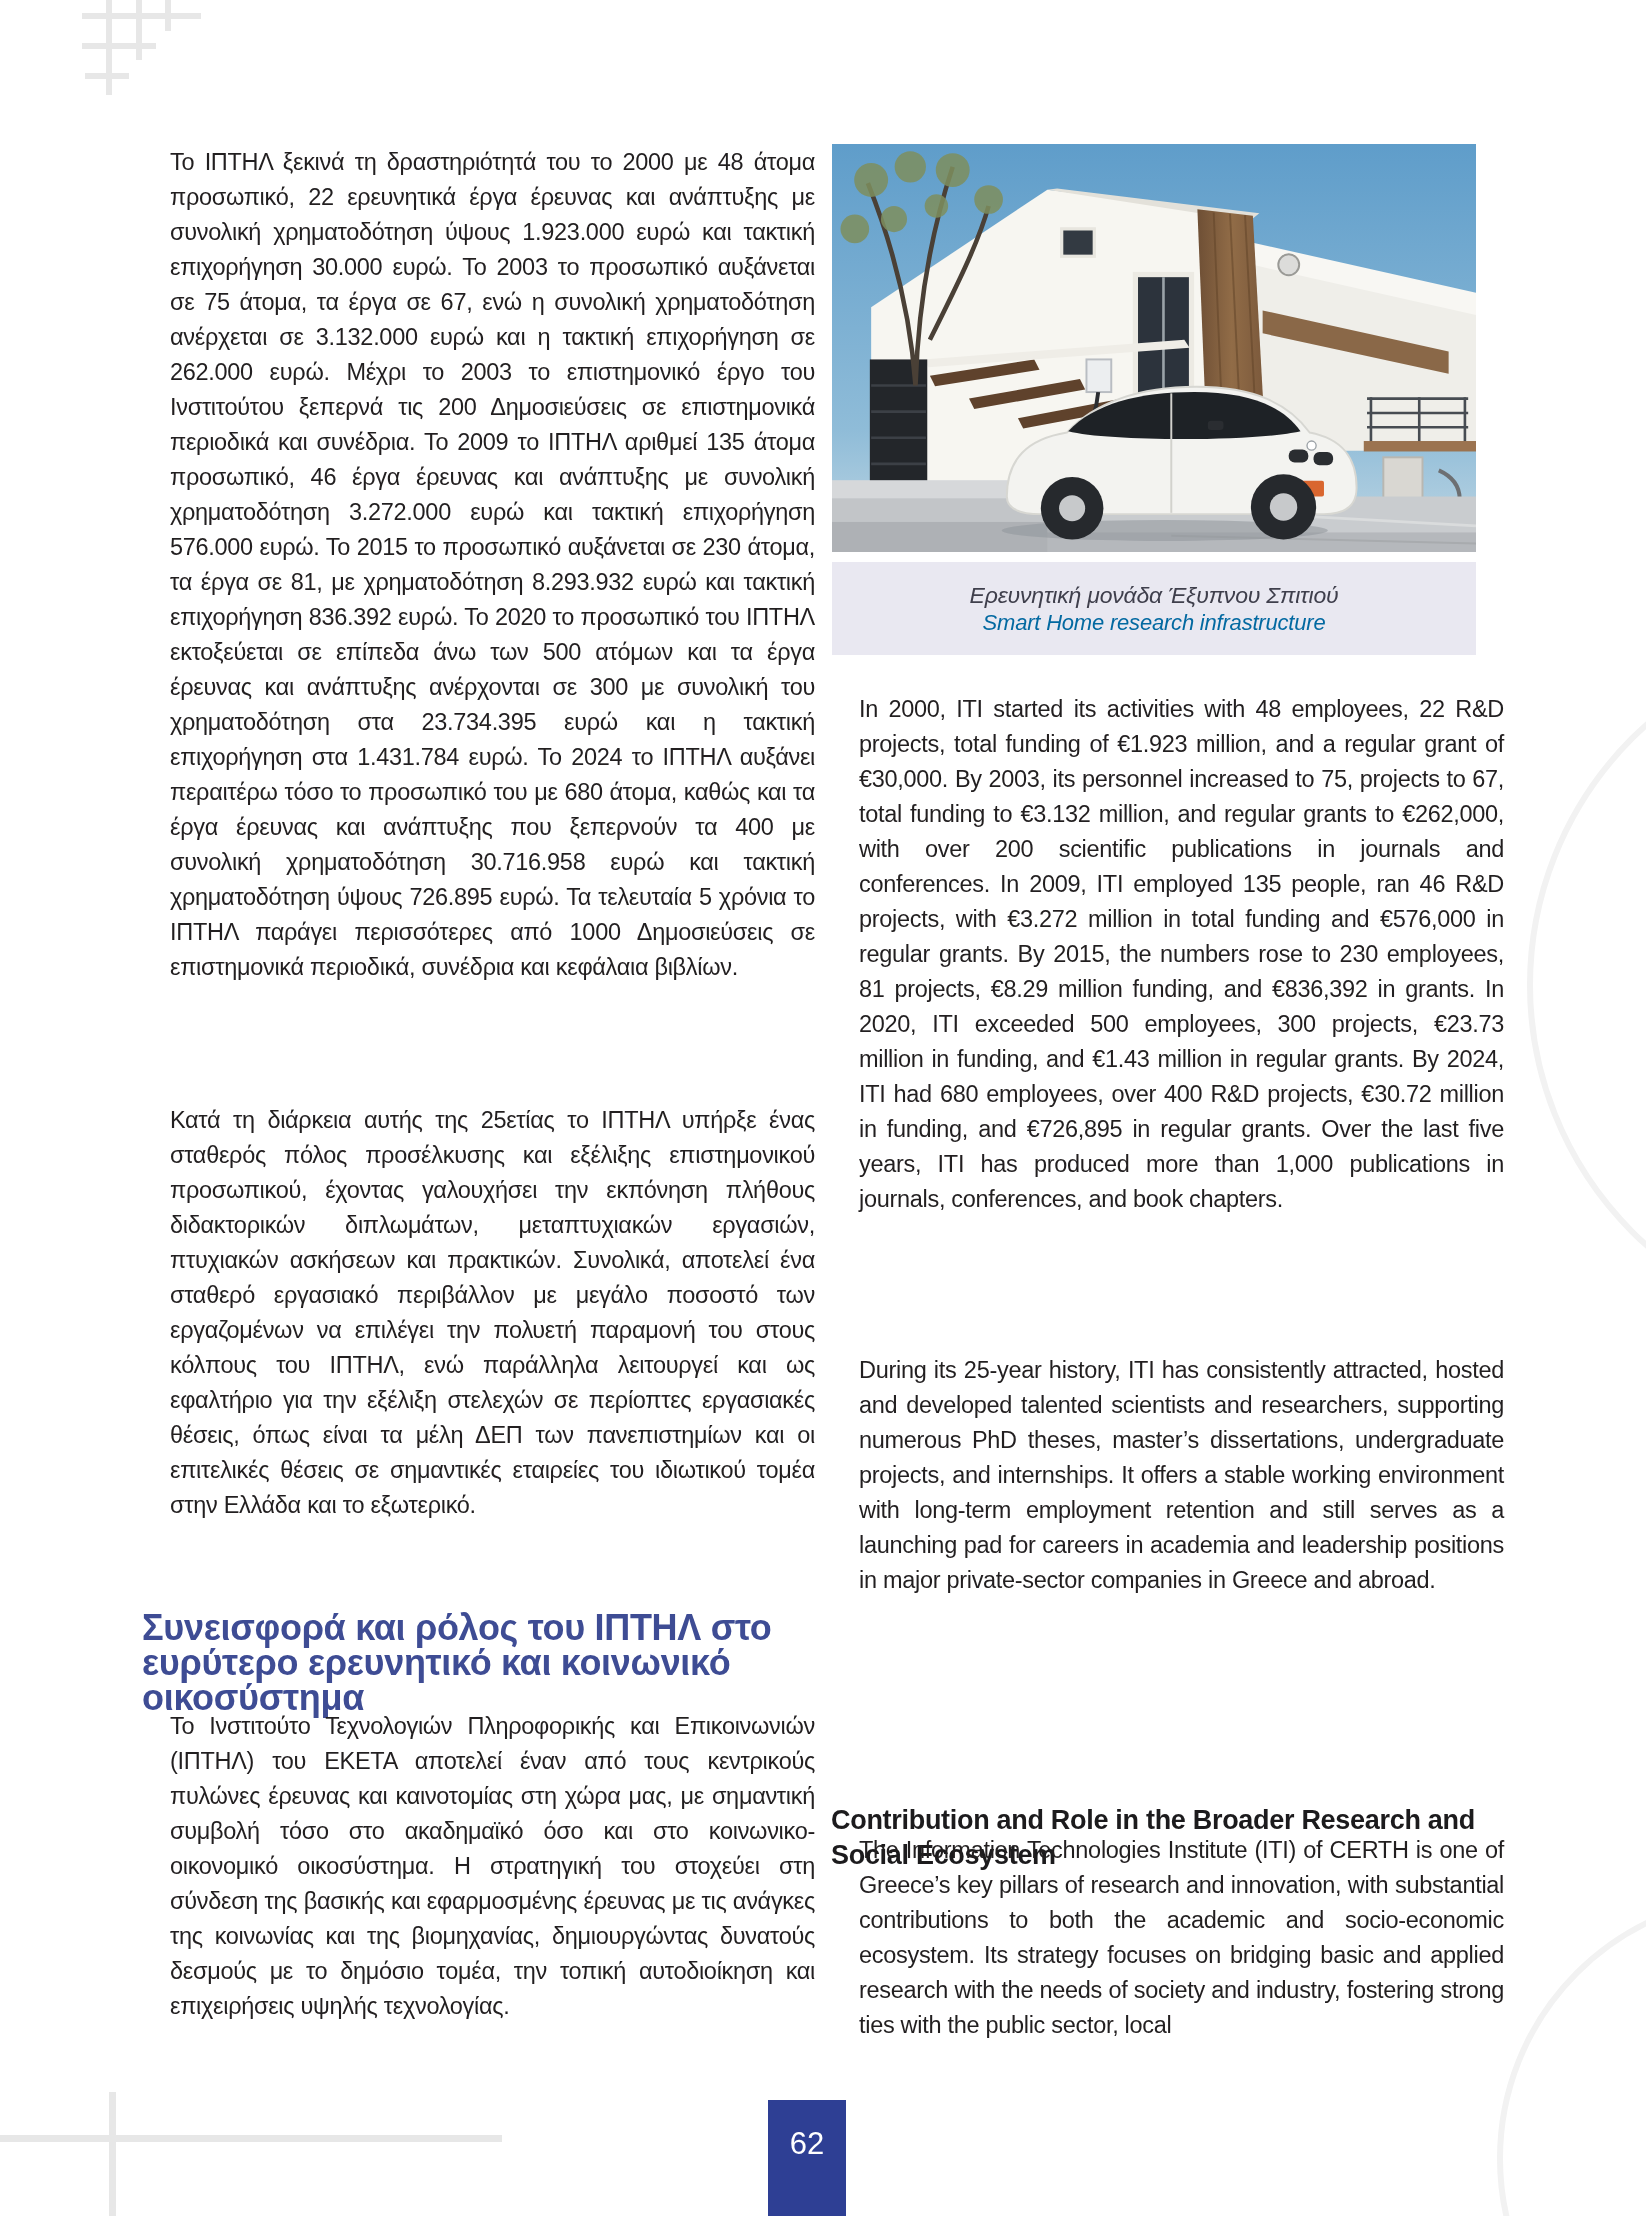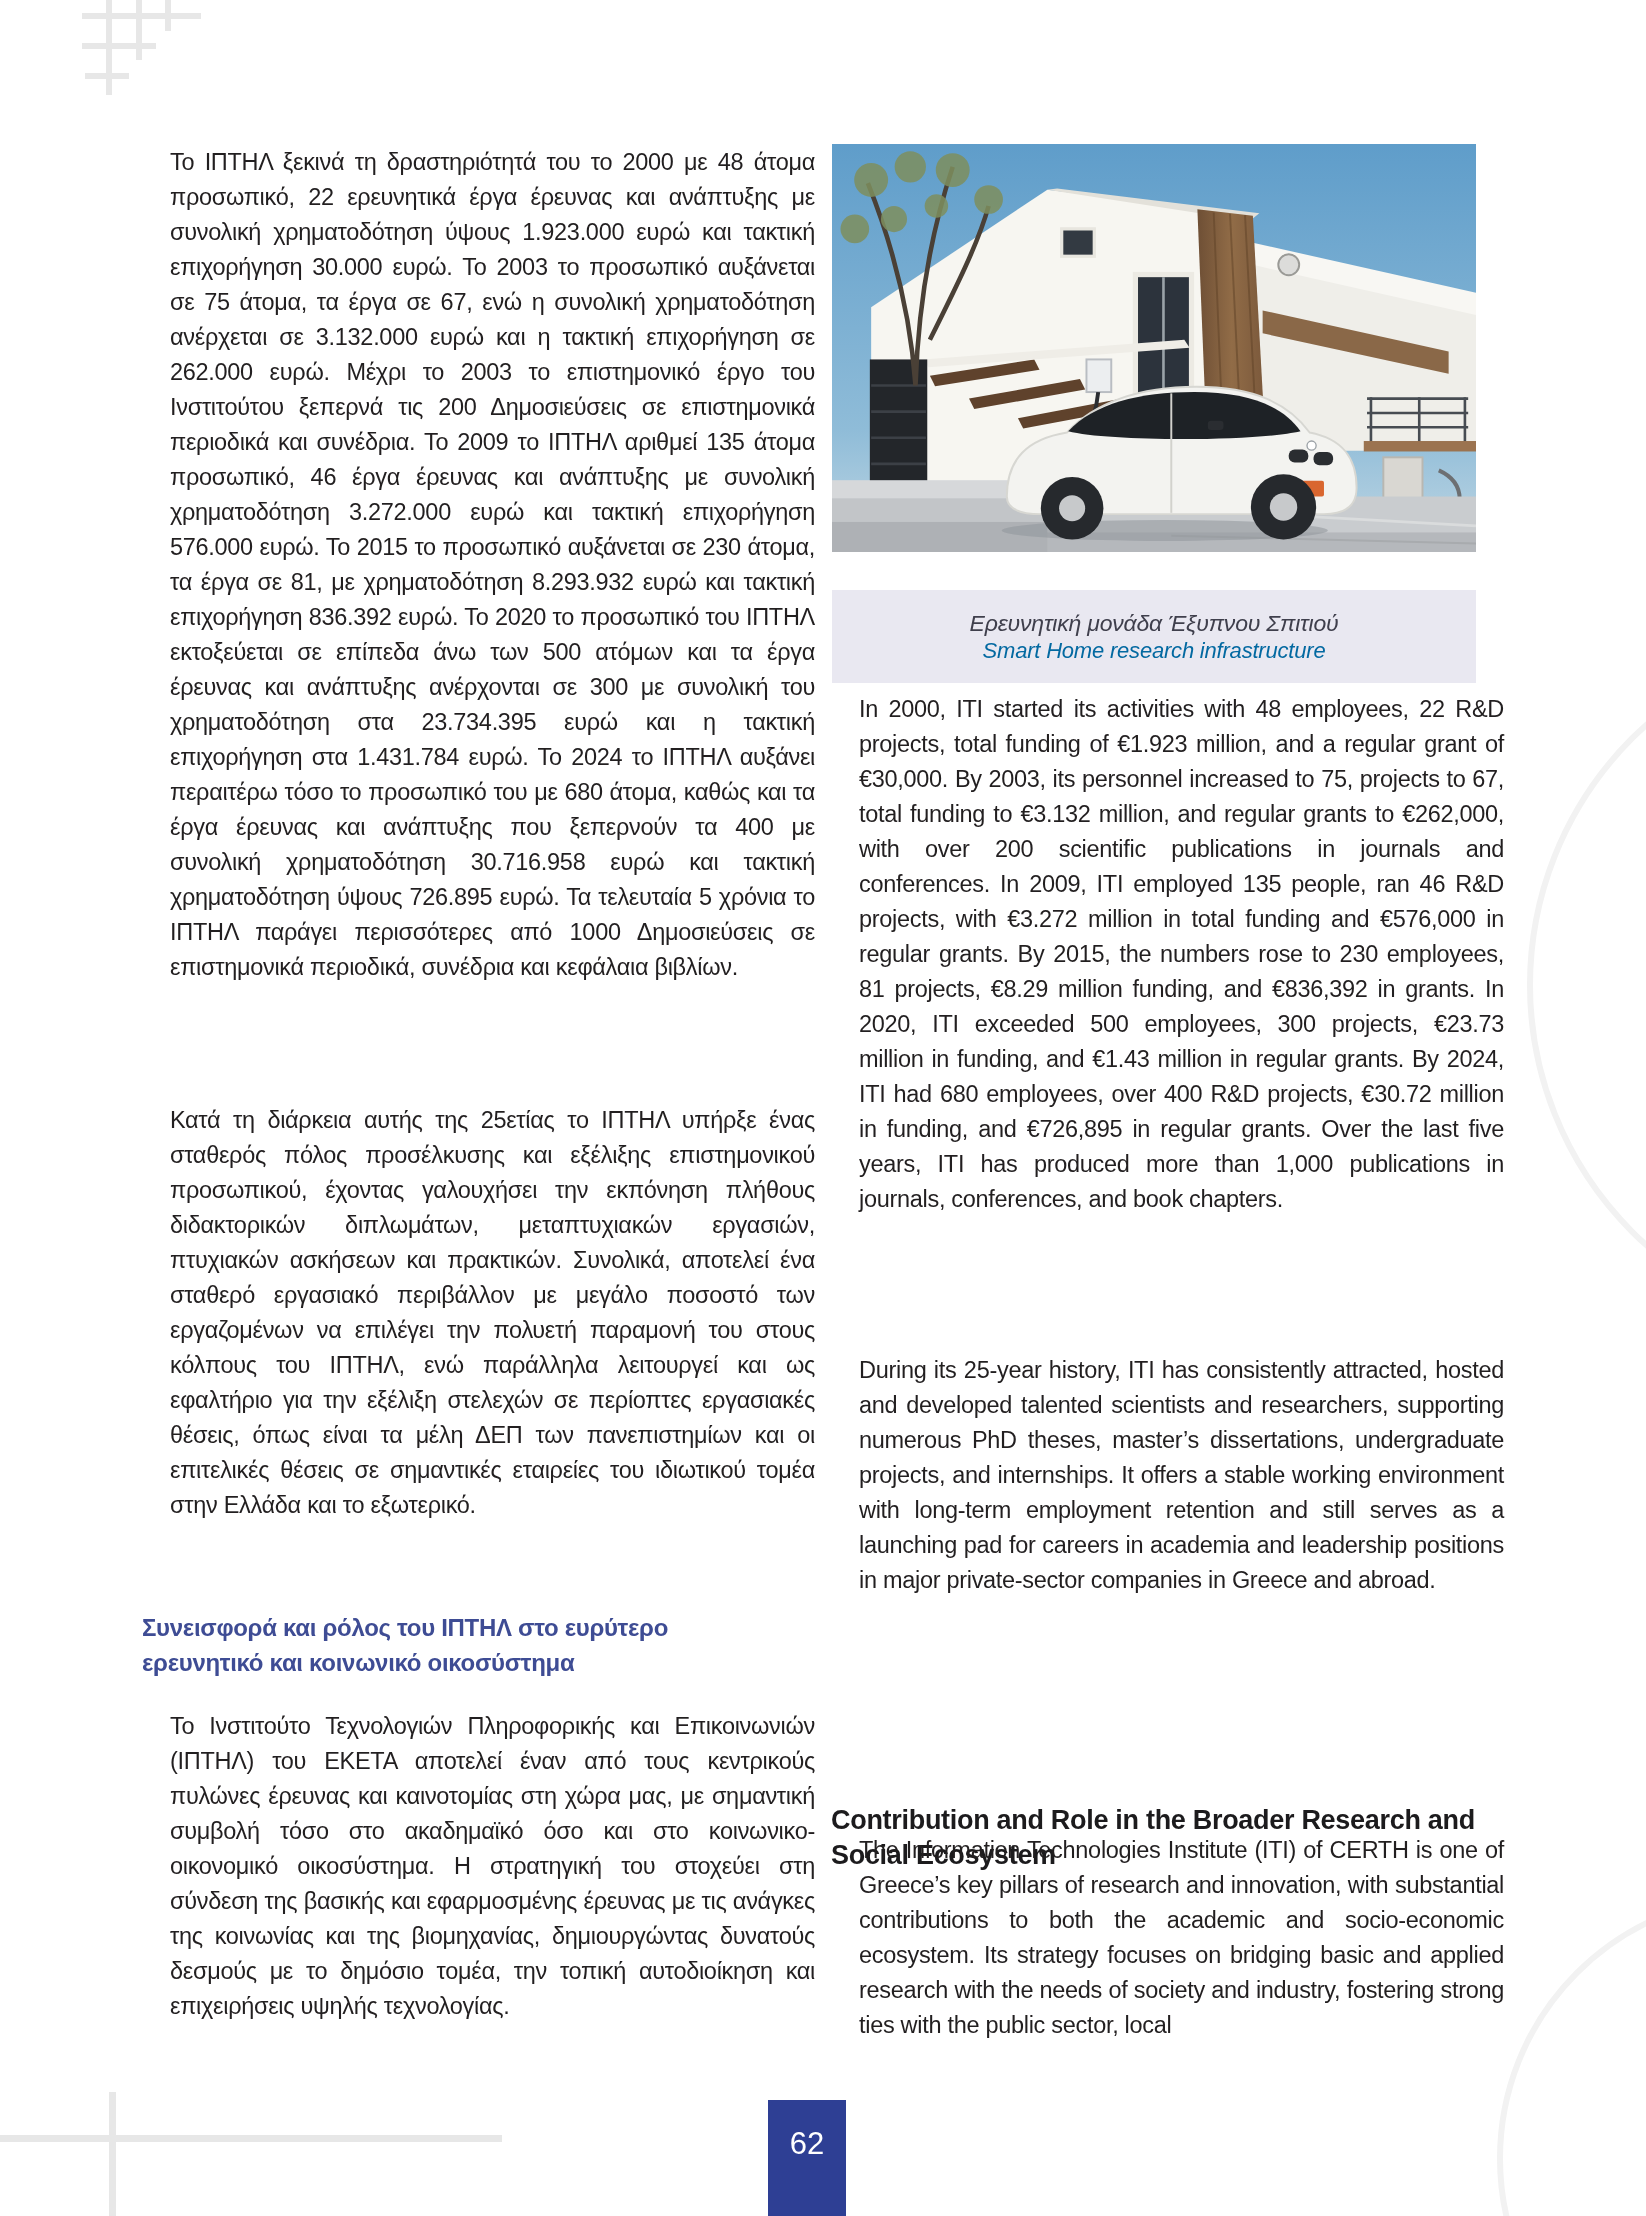--- a/index.html
+++ b/index.html
@@ -23,21 +23,21 @@
     font-size: 23.5px;
     line-height: 35px;
     text-align: justify;
     color: #221f20;
     letter-spacing: -0.3px;
     margin-left: 28px;
   }
   .heading-el {
     position: absolute;
     width: 645px;
-    font-size: 24px;
+    font-size: 36px;
     line-height: 35px;
     font-weight: bold;
     color: #3e4c94;
     letter-spacing: -0.3px;
   }
   .heading-en {
     position: absolute;
     width: 645px;
     font-size: 27px;
     line-height: 35px;
@@ -46,21 +46,21 @@
     letter-spacing: -0.3px;
   }
   .photo-frame {
     position: absolute;
     left: 832px; top: 144px;
     width: 644px; height: 408px;
     overflow: hidden;
   }
   .caption-box {
     position: absolute;
-    left: 832px; top: 590px;
+    left: 832px; top: 562px;
     width: 644px; height: 93px;
     background: #e9e8f1;
     display: flex; flex-direction: column;
     align-items: center; justify-content: center;
     gap: 1px;
   }
   .caption-el {
     font-size: 23px; font-style: italic; font-weight: 500;
     color: #3f3f4c; letter-spacing: -0.2px;
   }

